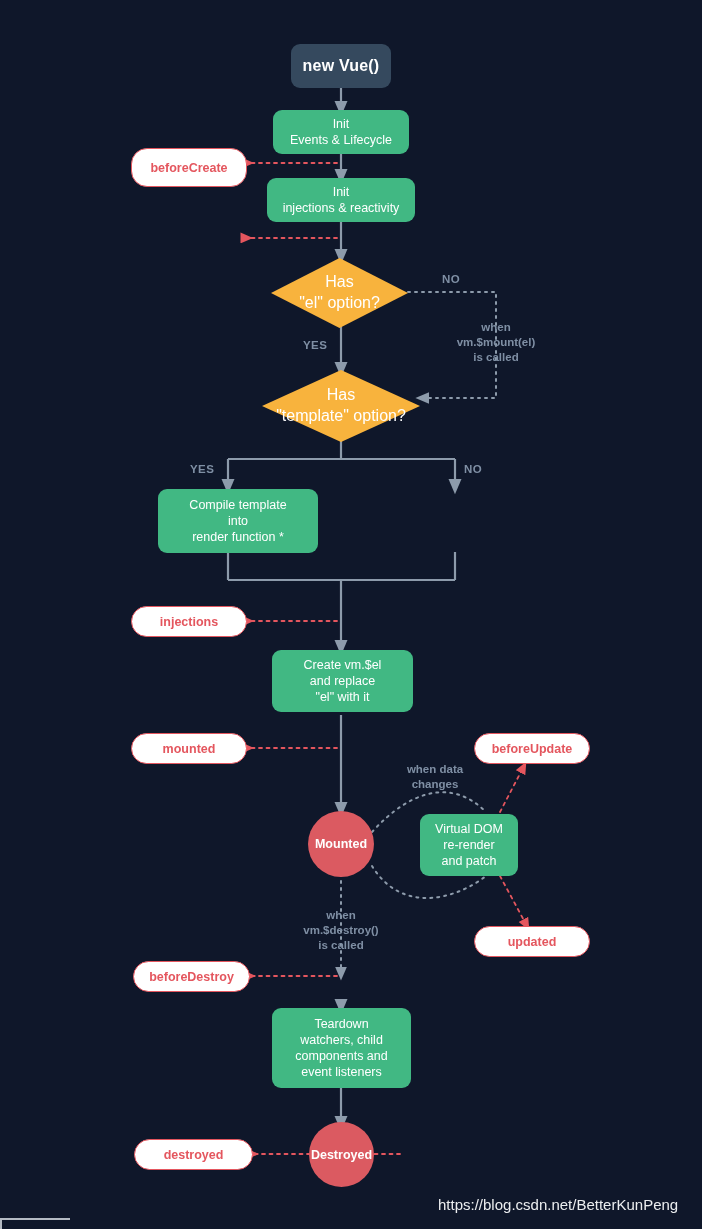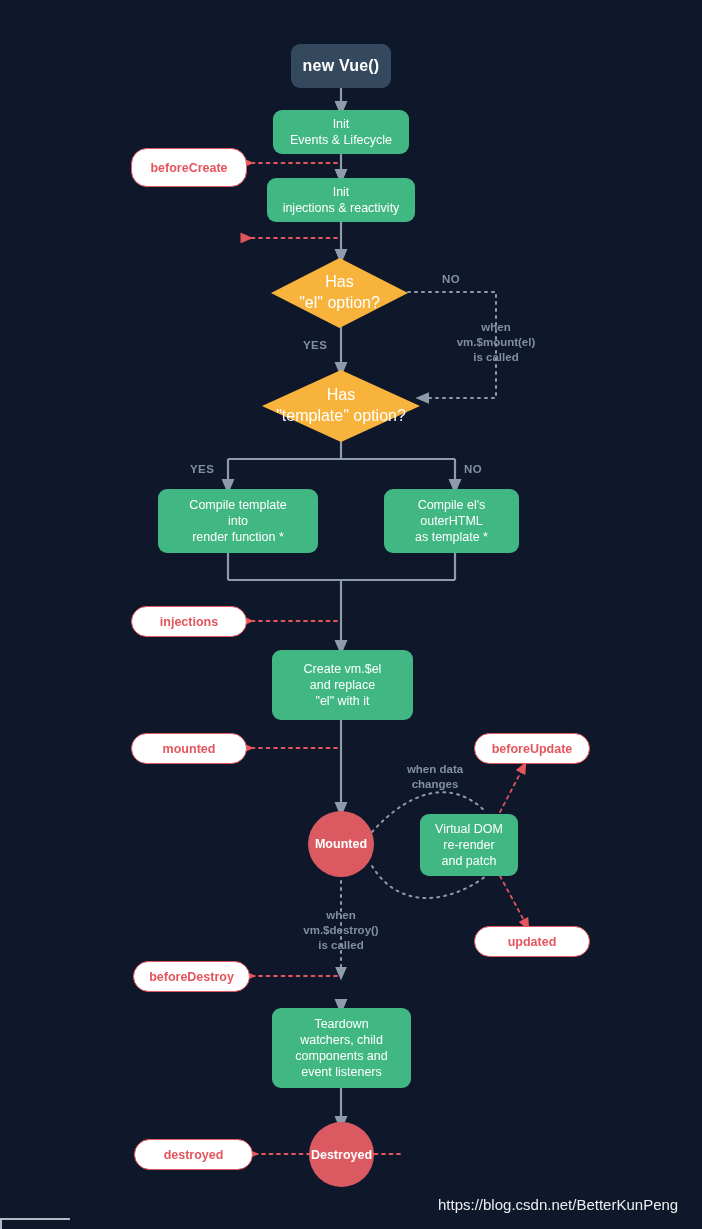--- a/index.html
+++ b/index.html
@@ -197,25 +197,22 @@
   <div class="node n-dec" style="left:262px; top:370px; width:158px; height:72px;">
     <div class="dia"></div>
     <div class="dlabel" style="white-space:pre-line;">Has
 "template" option?</div>
   </div>
 
   <div class="node n-proc" style="left:158px; top:489px; width:160px; height:64px; white-space:pre-line;">Compile template
 into
 render function *</div>
 
-  <div class="node n-proc" style="left:384px; top:489px; width:135px; height:64px; white-space:pre-line;">Compile el's
-outerHTML
-as template *</div>
-
-  <div class="node n-proc" style="left:272px; top:650px; width:141px; height:70px; white-space:pre-line;">Create vm.$el
+
+  <div class="node n-proc" style="left:272px; top:650px; width:141px; height:62px; white-space:pre-line;">Create vm.$el
 and replace
 "el" with it</div>
 
   <div class="node n-state" style="left:308px; top:811px; width:66px; height:66px;">Mounted</div>
 
   <div class="node n-proc" style="left:420px; top:814px; width:98px; height:62px; white-space:pre-line;">Virtual DOM
 re-render
 and patch</div>
 
   <div class="node n-proc" style="left:272px; top:1008px; width:139px; height:80px; white-space:pre-line;">Teardown

